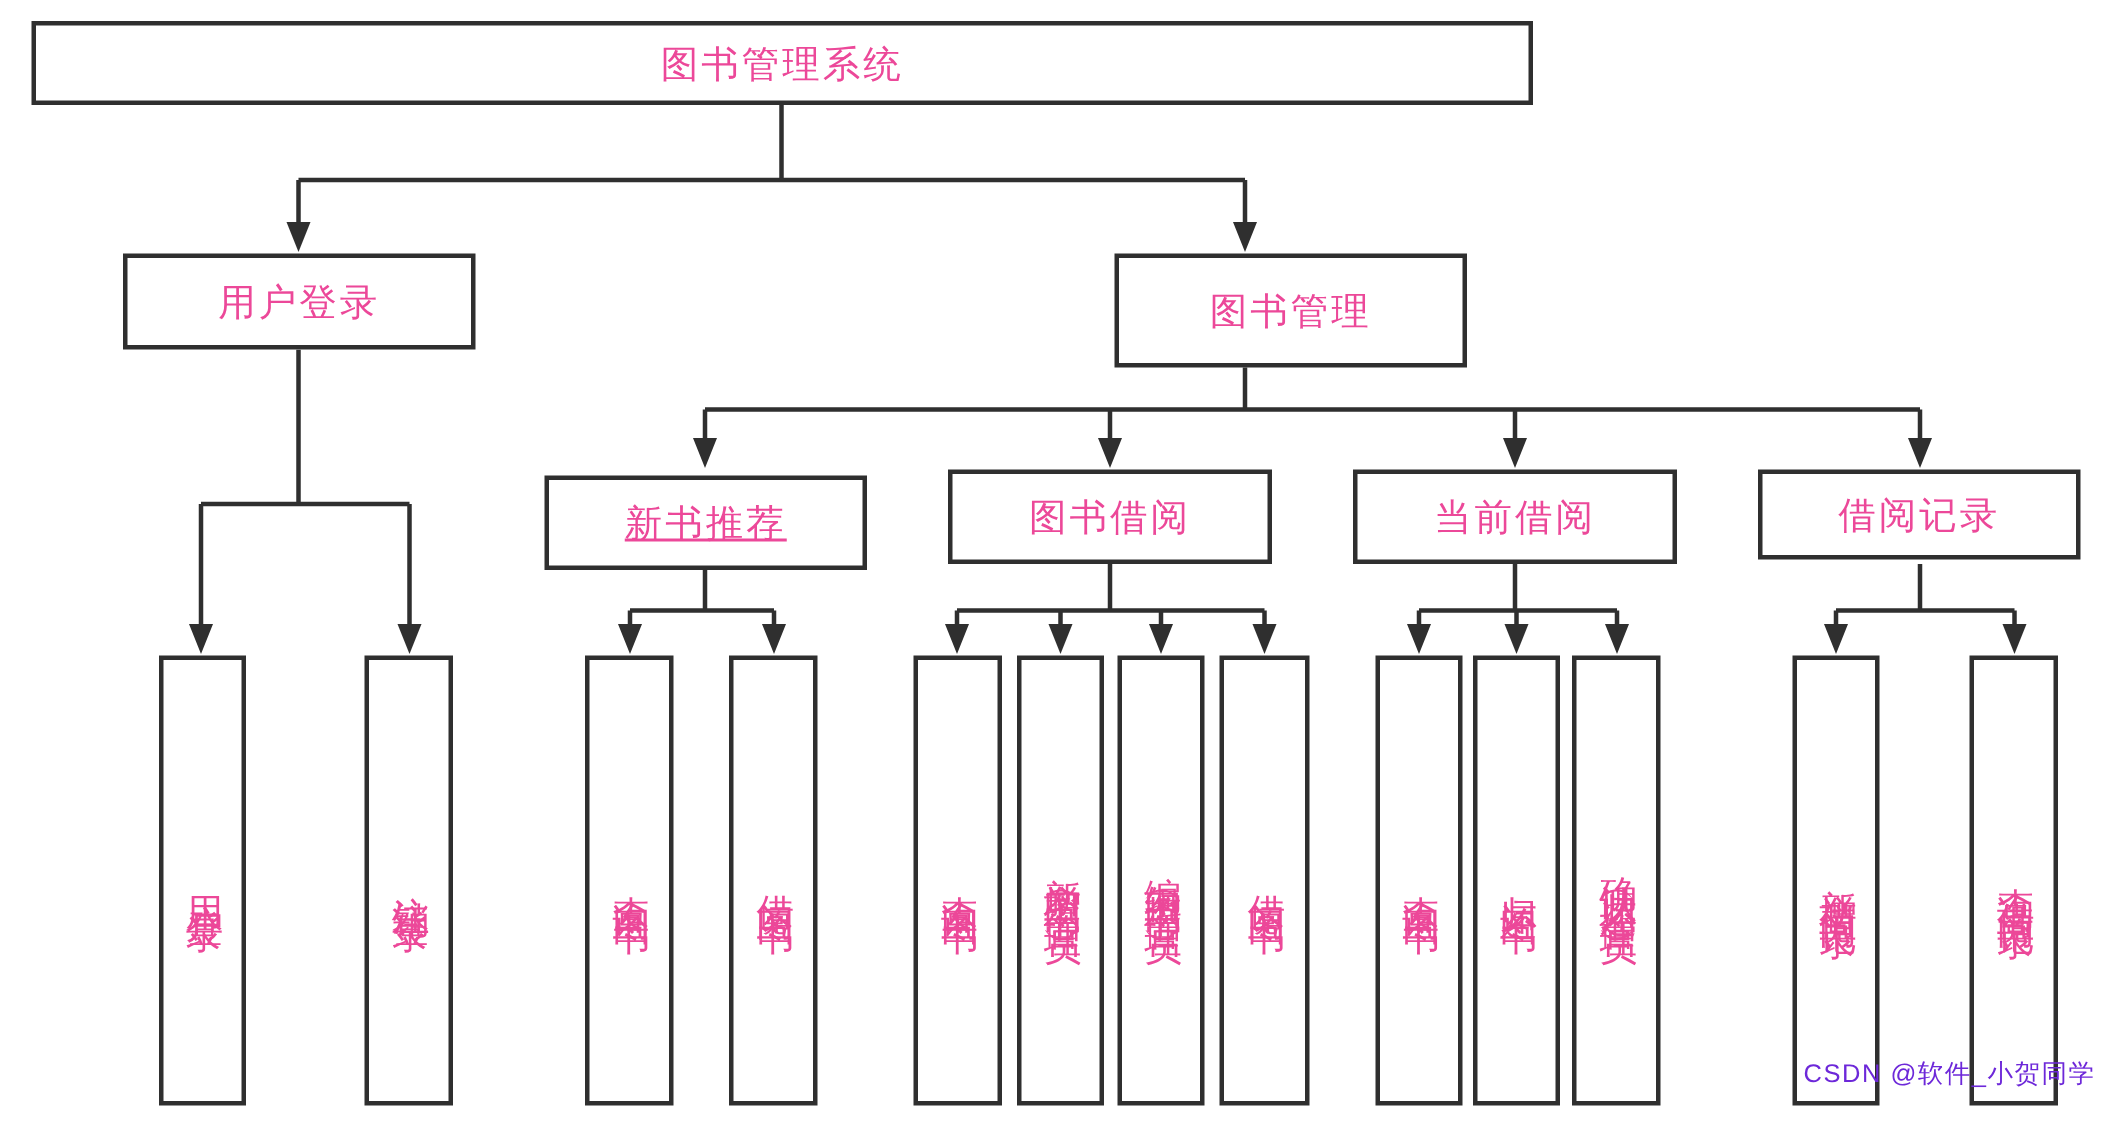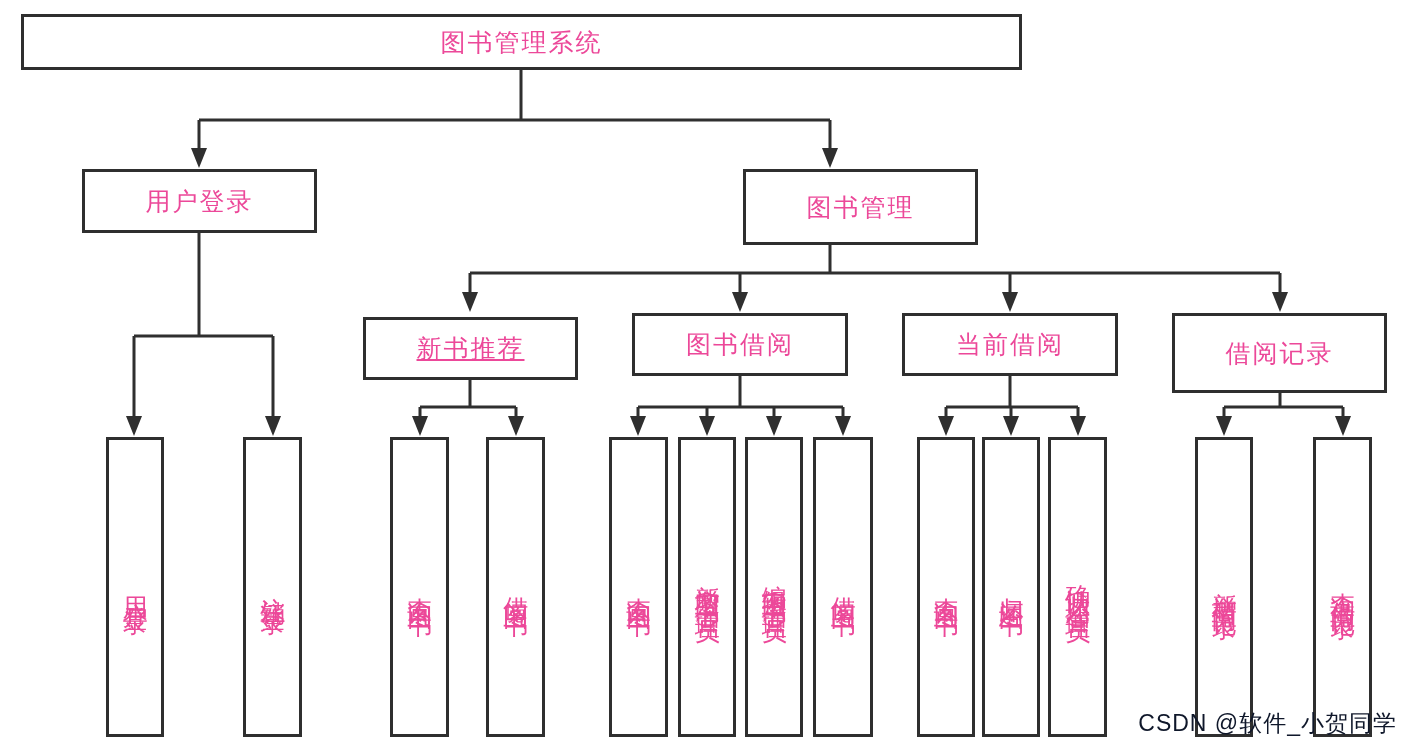--- a/index.html
+++ b/index.html
@@ -41,24 +41,24 @@
     writing-mode: vertical-rl;
     text-orientation: mixed;
     font-size: 25px;
     letter-spacing: 5px;
     line-height: 1.1;
     white-space: nowrap;
   }
   .watermark {
     position: absolute;
     right: 8px;
-    bottom: 8px;
-    font-size: 23px;
+    bottom: 20px;
+    font-size: 17px;
     letter-spacing: 1px;
-    color: #0f172a;
+    color: #6d28d9;
     white-space: nowrap;
     z-index: 5;
   }
 </style>
 </head>
 <body>
 
 <div class="stage">
 
   <svg class="connectors" viewBox="0 0 1405 747" xmlns="http://www.w3.org/2000/svg">
@@ -117,21 +117,21 @@
 
   <div class="box h" style="left:363px; top:317px; width:215px; height:63px;text-decoration:underline;">
     <span>新书推荐</span>
   </div>
   <div class="box h" style="left:902px; top:313px; width:216px; height:63px;">
     <span>当前借阅</span>
   </div>
   <div class="box h" style="left:632px; top:313px; width:216px; height:63px;">
     <span>图书借阅</span>
   </div>
-  <div class="box h" style="left:1172px; top:313px; width:215px; height:80px;">
+  <div class="box h" style="left:1172px; top:313px; width:215px; height:60px;">
     <span>借阅记录</span>
   </div>
 
   <div class="box v" style="left:106px; top:437px; width:58px; height:300px;">
     <span class="vtext">用户登录</span>
   </div>
   <div class="box v" style="left:243px; top:437px; width:59px; height:300px;">
     <span class="vtext">注销登录</span>
   </div>
 

